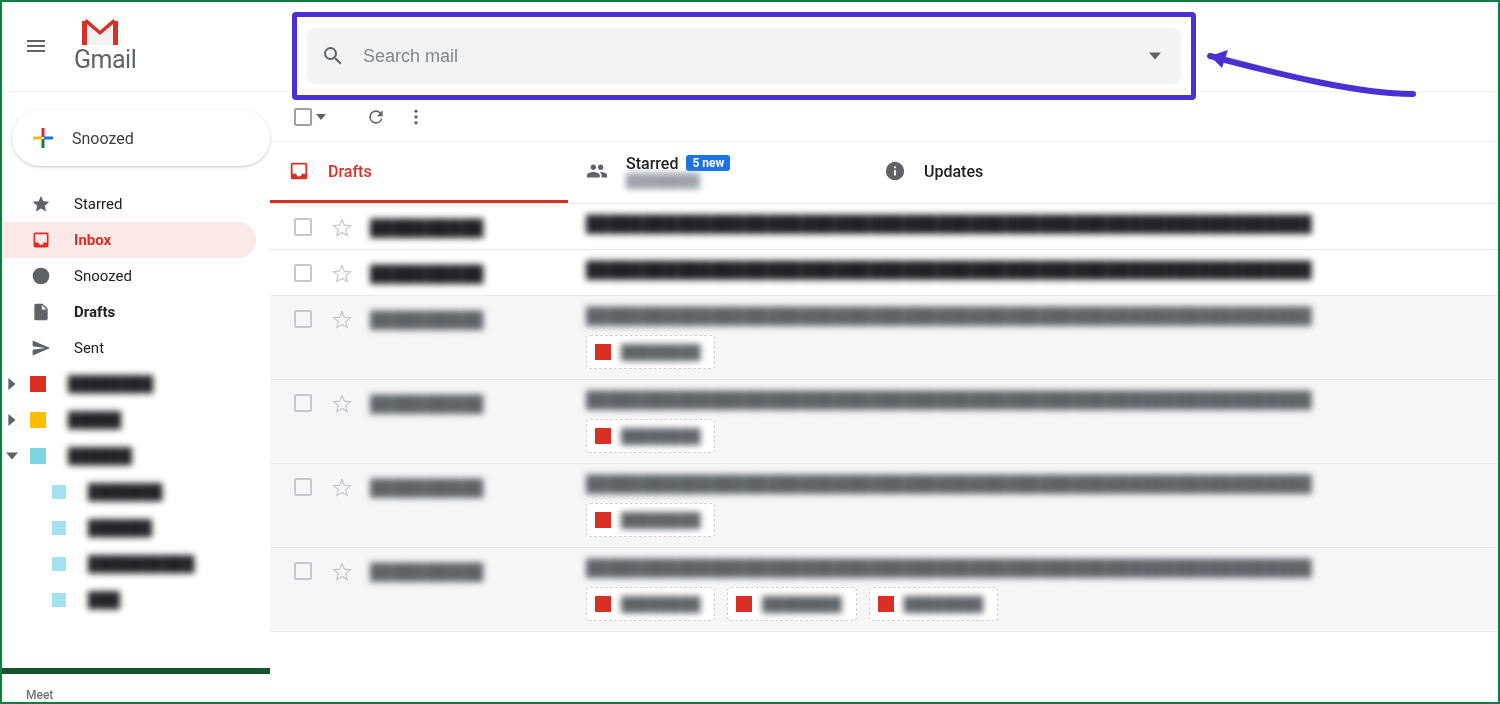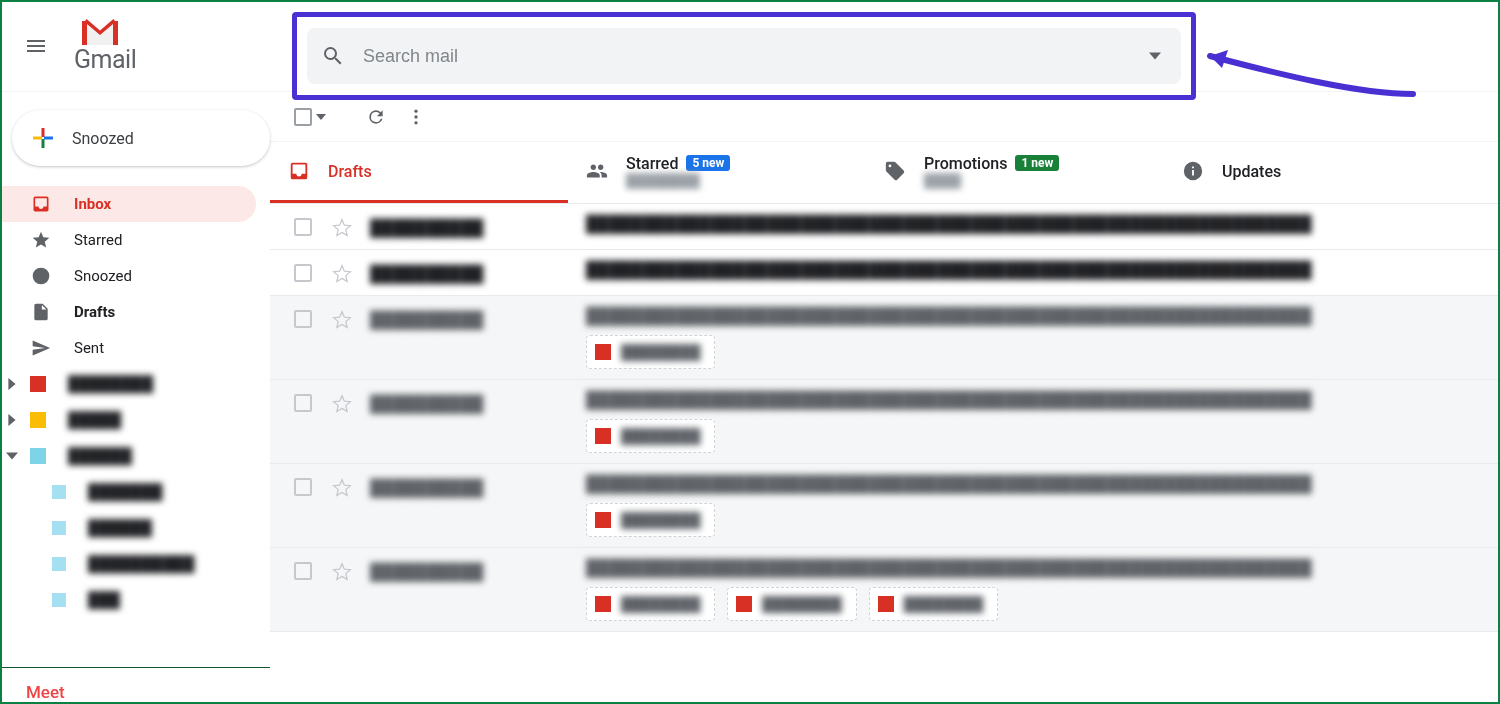--- a/index.html
+++ b/index.html
@@ -53,21 +53,21 @@
     padding-left: 30px; border-radius: 0 18px 18px 0; margin-right: 14px;
     font-size: 15px; color:#202124; cursor: pointer; position:relative;
   }
   .nav-item .ni-icon { width: 22px; height: 22px; margin-right: 22px; display:flex; align-items:center; justify-content:center; fill:#5f6368; color:#5f6368; }
   .nav-item.active { background: #fce8e6; color: #d93025; font-weight: 600; }
   .nav-item.active .ni-icon { fill:#d93025; color:#d93025; }
   .nav-item.bold { font-weight: 700; }
   .nav-item .expand { position:absolute; left:6px; width:12px; height:12px; fill:#5f6368; }
   .nav-item .sq { width:16px; height:16px; margin-right: 22px; }
   .blur { filter: blur(3px); user-select:none; }
-  .meet-section { margin-top:auto; border-top:1px solid #14532d; padding:14px 0 0 26px; font-size:17px; font-weight:500; color:#ef4444; }
+  .meet-section { margin-top:auto; border-top:6px solid #14532d; padding:14px 0 0 26px; font-size:12px; font-weight:500; color:#737373; }
 
   
   .main { flex: 1; display: flex; flex-direction: column; }
   .toolbar { height: 50px; display: flex; align-items: center; padding-left: 24px; border-bottom: 1px solid #f1f3f4; }
   .toolbar .cb-wrap { display:flex; align-items:center; margin-right:30px; cursor:pointer;}
   .toolbar .cb { width:18px; height:18px; border:2px solid #9aa0a6; border-radius:2px; }
   .toolbar .cb-dd { margin-left:4px; }
   .toolbar .cb-dd svg{width:10px;height:10px;fill:#5f6368;}
   .toolbar .ico-btn { width:40px; height:40px; border-radius:50%; display:flex; align-items:center; justify-content:center; cursor:pointer; fill:#5f6368; color:#5f6368; }
 
@@ -155,35 +155,35 @@
           <rect x="10.5" y="2" width="3" height="9" fill="#d93025"></rect>
           <rect x="10.5" y="13" width="3" height="9" fill="#188038"></rect>
           <rect x="2" y="10.5" width="9" height="3" fill="#fbbc04"></rect>
           <rect x="13" y="10.5" width="9" height="3" fill="#1a73e8"></rect>
         </svg>
       </span>
       <span>Snoozed</span>
     </div>
 
     <div class="nav">
+      <div class="nav-item">
+        <span class="ni-icon">
+            <svg viewBox="0 0 24 24" width="20" height="20">
+              <path fill="currentColor" d="M12 17.27 18.18 21l-1.64-7.03L22 9.24l-7.19-.61L12 2 9.19 8.63 2 9.24l5.46 4.73L5.82 21z"></path>
+            </svg>
+          </span>
+        <span>Starred</span>
+      </div>
       <div class="nav-item active bold">
         <span class="ni-icon">
             <svg viewBox="0 0 24 24" width="20" height="20">
               <path fill="currentColor" d="M19 3H5a2 2 0 0 0-2 2v14a2 2 0 0 0 2 2h14a2 2 0 0 0 2-2V5a2 2 0 0 0-2-2zm0 12h-4c0 1.66-1.34 3-3 3s-3-1.34-3-3H5V5h14v10z"></path>
             </svg>
           </span>
         <span>Inbox</span>
-      </div>
-      <div class="nav-item">
-        <span class="ni-icon">
-            <svg viewBox="0 0 24 24" width="20" height="20">
-              <path fill="currentColor" d="M12 17.27 18.18 21l-1.64-7.03L22 9.24l-7.19-.61L12 2 9.19 8.63 2 9.24l5.46 4.73L5.82 21z"></path>
-            </svg>
-          </span>
-        <span>Starred</span>
       </div>
       <div class="nav-item">
         <span class="ni-icon">
             <svg viewBox="0 0 24 24" width="20" height="20">
               <path fill="currentColor" d="M12 2a10 10 0 1 0 0 20 10 10 0 0 0 0-20zm.5 5H11v6l5.2 3.1.8-1.3-4.5-2.7V7z"></path>
             </svg>
           </span>
         <span>Snoozed</span>
       </div>
       <div class="nav-item bold">
@@ -281,32 +281,20 @@
             <path fill="#5f6368" d="M16 11c1.66 0 3-1.34 3-3s-1.34-3-3-3-3 1.34-3 3 1.34 3 3 3zM8 11c1.66 0 3-1.34 3-3S9.66 5 8 5 5 6.34 5 8s1.34 3 3 3zm0 2c-2.33 0-7 1.17-7 3.5V19h14v-2.5C15 14.17 10.33 13 8 13zm8 0c-.29 0-.62.02-.97.05 1.16.84 1.97 1.97 1.97 3.45V19h6v-2.5c0-2.33-4.67-3.5-7-3.5z"></path>
           </svg>
         <div class="t-text">
           <div class="t-row">
             <span class="t-label">Starred</span>
             <span class="badge blue">5 new</span>
           </div>
           <span class="t-sub">████████</span>
         </div>
       </div>
-      <div class="tab">
-        <svg class="t-icon" viewBox="0 0 24 24">
-            <path fill="#5f6368" d="M21.41 11.58 12.41 2.58A2 2 0 0 0 11 2H4a2 2 0 0 0-2 2v7c0 .53.21 1.04.59 1.41l9 9a2 2 0 0 0 2.83 0l7-7a2 2 0 0 0-.01-2.83zM6.5 8A1.5 1.5 0 1 1 8 6.5 1.5 1.5 0 0 1 6.5 8z"></path>
-          </svg>
-        <div class="t-text">
-          <div class="t-row">
-            <span class="t-label">Promotions</span>
-            <span class="badge green">1 new</span>
-          </div>
-          <span class="t-sub">████</span>
-        </div>
-      </div>
       <div class="tab" style="flex:0 0 260px">
         <svg class="t-icon" viewBox="0 0 24 24">
             <path fill="#5f6368" d="M12 2a10 10 0 1 0 0 20 10 10 0 0 0 0-20zm1 15h-2v-6h2v6zm0-8h-2V7h2v2z"></path>
           </svg>
         <span class="t-label">Updates</span>
       </div>
     </div>
 
     <div class="mail-list" id="mail-list">
         <div class="mail-row">

